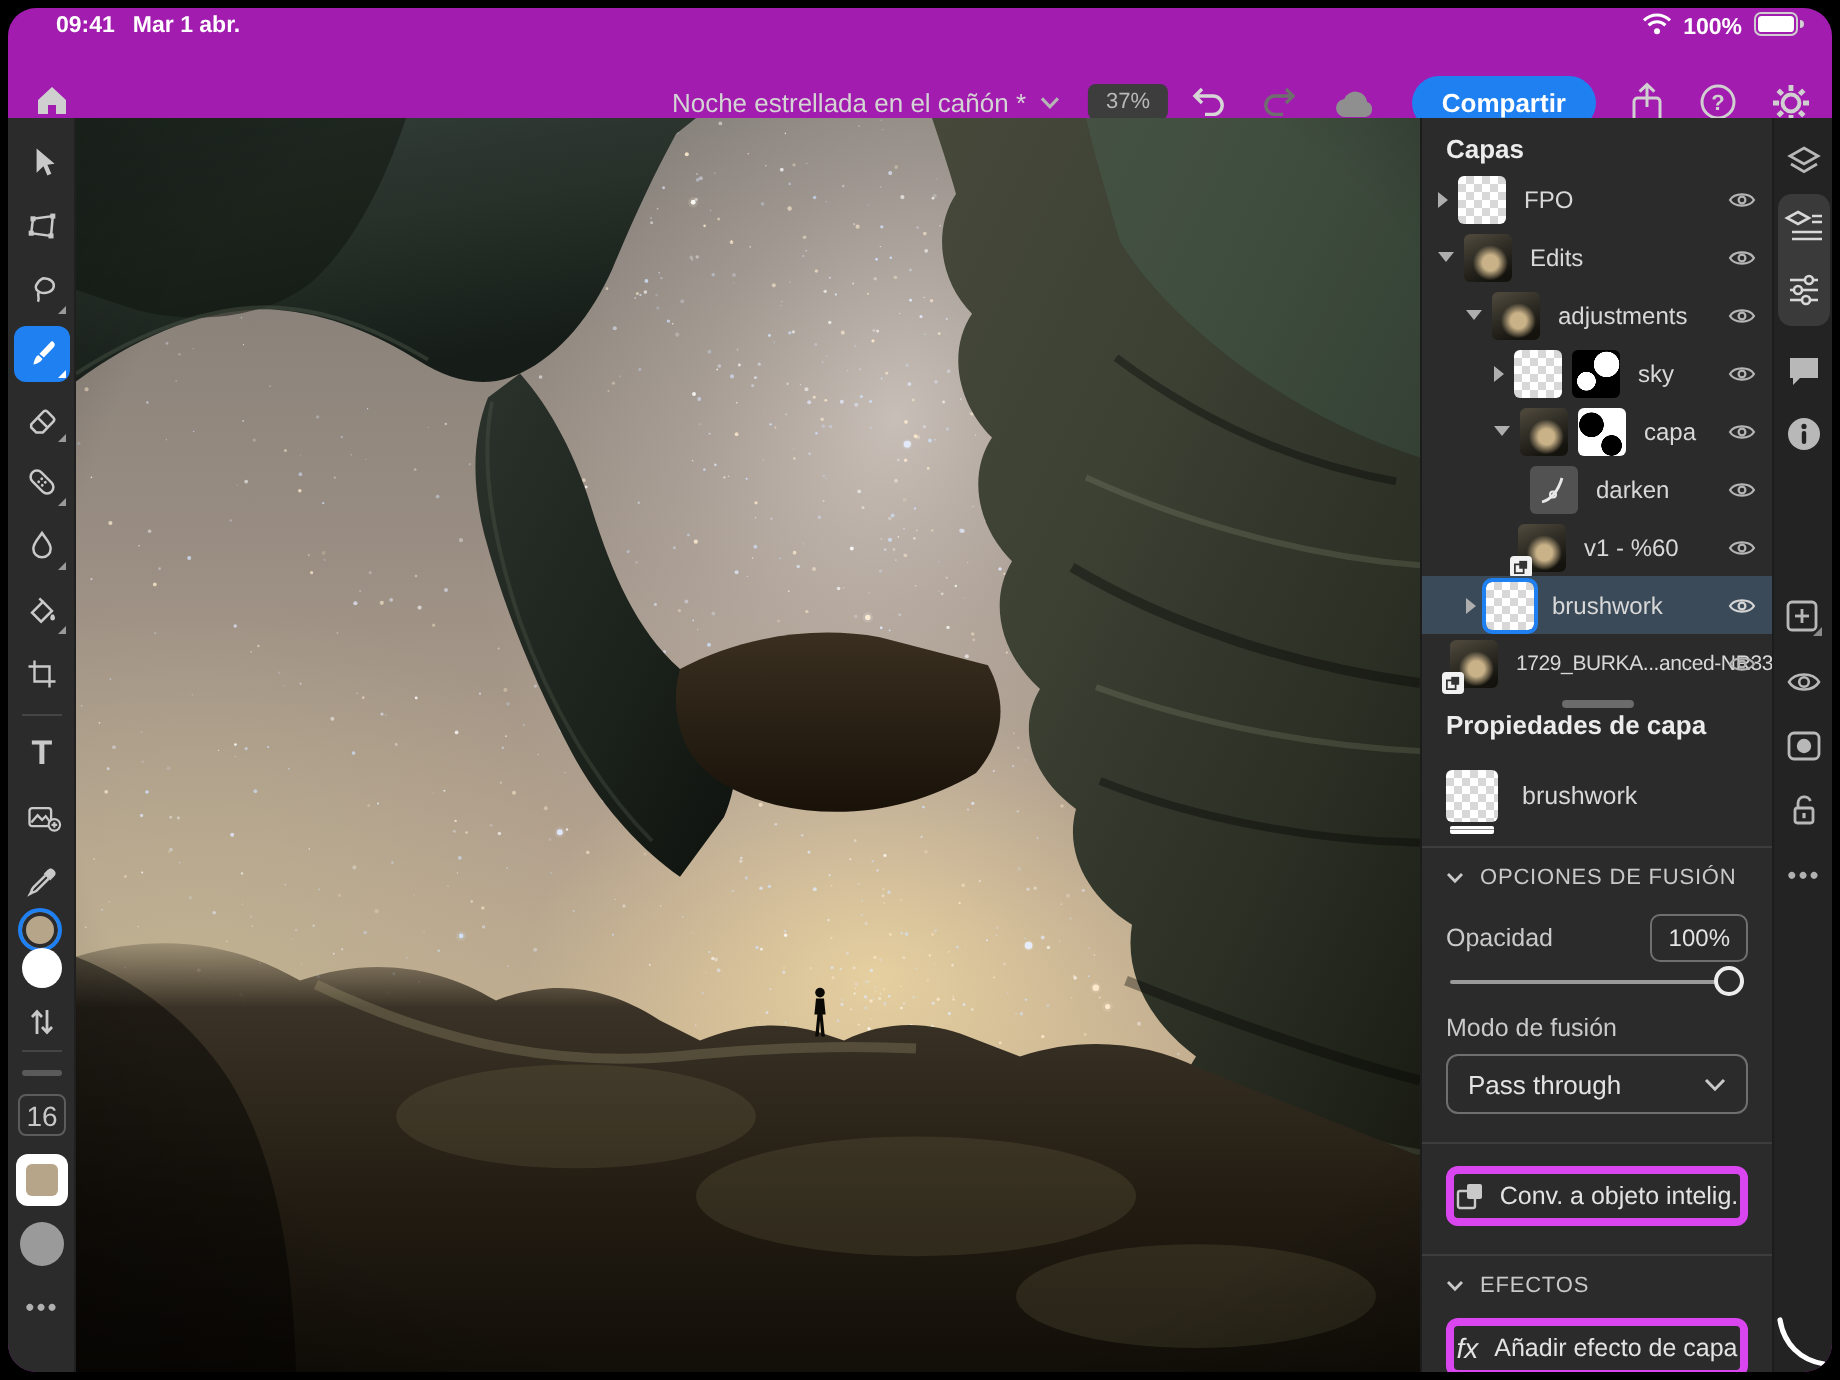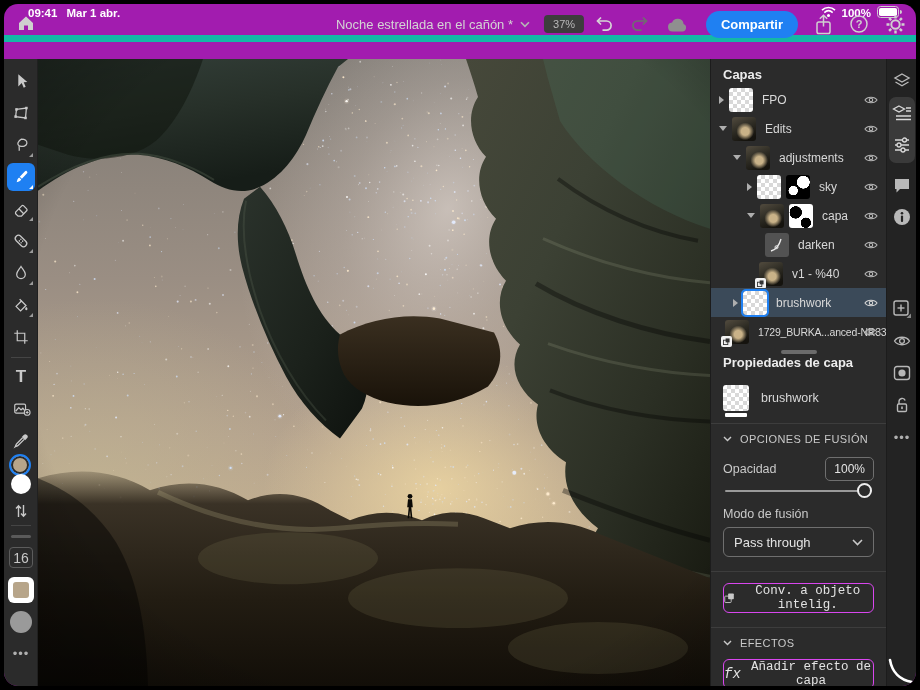--- a/index.html
+++ b/index.html
@@ -5,21 +5,21 @@
   * { margin:0; padding:0; box-sizing:border-box; }
   html,body { width:920px; height:690px; background:#000; font-family:"Liberation Sans",sans-serif; overflow:hidden; }
   .screen { position:absolute; left:4px; top:4px; width:912px; height:682px; background:#a21caf; border-radius:14px; overflow:hidden; }
 
   
   .statusbar { position:absolute; left:0; top:0; width:100%; height:19px; color:#fff; font-size:11.5px; }
   .statusbar .left { position:absolute; left:24px; top:3px; display:flex; gap:9px; font-weight:bold; }
   .statusbar .right { position:absolute; right:14px; top:2px; display:flex; gap:6px; align-items:center; font-weight:bold; }
 
   
-  .toolbar { position:absolute; left:0; top:2px; width:100%; height:36px; border-bottom:7px solid #14b8a6; }
+  .toolbar { position:absolute; left:0; top:29px; width:100%; height:36px; border-bottom:3px solid #14b8a6; }
   .tb-home { position:absolute; left:12px; top:7px; }
   .tb-center { position:absolute; left:50%; top:0; transform:translateX(-50%); height:36px; display:flex; align-items:center; gap:14px; }
   .doc-title { color:#d4d4d4; font-size:13px; display:flex; align-items:center; gap:7px; white-space:nowrap; }
   .zoom-badge { background:#3d3d3d; color:#b9b9b9; font-size:11px; padding:3px 9px; border-radius:4px; }
   .tb-right { position:absolute; right:10px; top:0; height:36px; display:flex; align-items:center; gap:16px; }
   .share-btn { background:#1f80f2; color:#fff; font-size:13px; font-weight:bold; border:none; border-radius:15px; padding:6px 15px; cursor:pointer; }
   .icon-btn { background:none; border:none; padding:0; cursor:pointer; line-height:0; }
 
   
   .toolrail { position:absolute; left:0; top:55px; width:34px; bottom:0; background:#2b2b2b; border-right:1px solid #202020; }
@@ -67,21 +67,21 @@
   .props-name { color:#d8d8d8; font-size:12.5px; }
   .pdiv { position:absolute; left:0; width:100%; height:1px; background:#3d3d3d; }
   .sect-head { position:absolute; left:12px; display:flex; align-items:center; gap:8px; color:#c9c9c9; font-size:11px; letter-spacing:0.4px; }
   .fieldrow { position:absolute; left:12px; right:12px; display:flex; align-items:center; justify-content:space-between; }
   .flabel { color:#c9c9c9; font-size:12.5px; }
   .valbox { border:1px solid #6f6f6f; border-radius:5px; color:#e3e3e3; font-size:12px; padding:4px 8px; }
   .slider { position:absolute; left:14px; right:14px; height:16px; }
   .slider .track { position:absolute; left:0; right:0; top:7px; height:2px; background:#9a9a9a; border-radius:1px; }
   .slider .sthumb { position:absolute; right:0; top:0; width:15px; height:15px; border:2px solid #ededed; border-radius:50%; background:#2b2b2b; }
   .selectbox { position:absolute; left:12px; right:12px; height:30px; border:1px solid #6f6f6f; border-radius:6px; display:flex; align-items:center; justify-content:space-between; padding:0 10px; color:#e3e3e3; font-size:13px; cursor:pointer; }
-  .pbtn { position:absolute; left:12px; right:12px; height:30px; border:1px solid #d946ef; border-radius:6px; background:none; display:flex; align-items:center; justify-content:center; gap:8px; color:#e3e3e3; font-size:12.5px; cursor:pointer;font-family:Liberation Mono, monospace; }
+  .pbtn { position:absolute; left:12px; right:12px; height:30px; border:4px solid #d946ef; border-radius:6px; background:none; display:flex; align-items:center; justify-content:center; gap:8px; color:#e3e3e3; font-size:12.5px; cursor:pointer; }
 
   
   .rail2 { position:absolute; left:882px; top:55px; width:30px; bottom:0; background:#232323; border-left:1px solid #1c1c1c; }
   .r2i { position:absolute; left:1px; width:28px; height:28px; display:flex; align-items:center; justify-content:center; }
   .r2group { position:absolute; left:2px; width:26px; border-radius:7px; background:#3a3a3a; }
   .corner-arc { position:absolute; right:2px; bottom:2px; line-height:0; }
 </style>
 </head>
 <body>
 
@@ -1805,21 +1805,21 @@
 
     <div class="lrow" style="top:200px;padding-left:48px">
       <span class="thumb photo">
         <span class="so-badge">
             <svg width="7" height="7" viewBox="0 0 8 8">
               <rect x="0.5" y="2.5" width="5" height="5" fill="none" stroke="#333" stroke-width="1"></rect>
               <rect x="3" y="0.5" width="4.5" height="4.5" fill="#333"></rect>
             </svg>
           </span>
       </span>
-      <span class="lbl">v1 - %40</span>
+      <span class="lbl">v1 - %60</span>
       <span class="eye"><svg width="14" height="11" viewBox="0 0 14 11">
             <path d="M1 5.5 C3.2 1.8 10.8 1.8 13 5.5 C10.8 9.2 3.2 9.2 1 5.5 Z" fill="none" stroke="#b5b5b5" stroke-width="1.1"></path>
             <circle cx="7" cy="5.5" r="1.7" fill="none" stroke="#b5b5b5" stroke-width="1.1"></circle>
           </svg></span>
     </div>
 
     <div class="lrow selected" style="top:229px;padding-left:22px">
       <span class="exp col"></span>
       <span class="thumb checker blue-bord"></span>
       <span class="lbl">brushwork</span>

